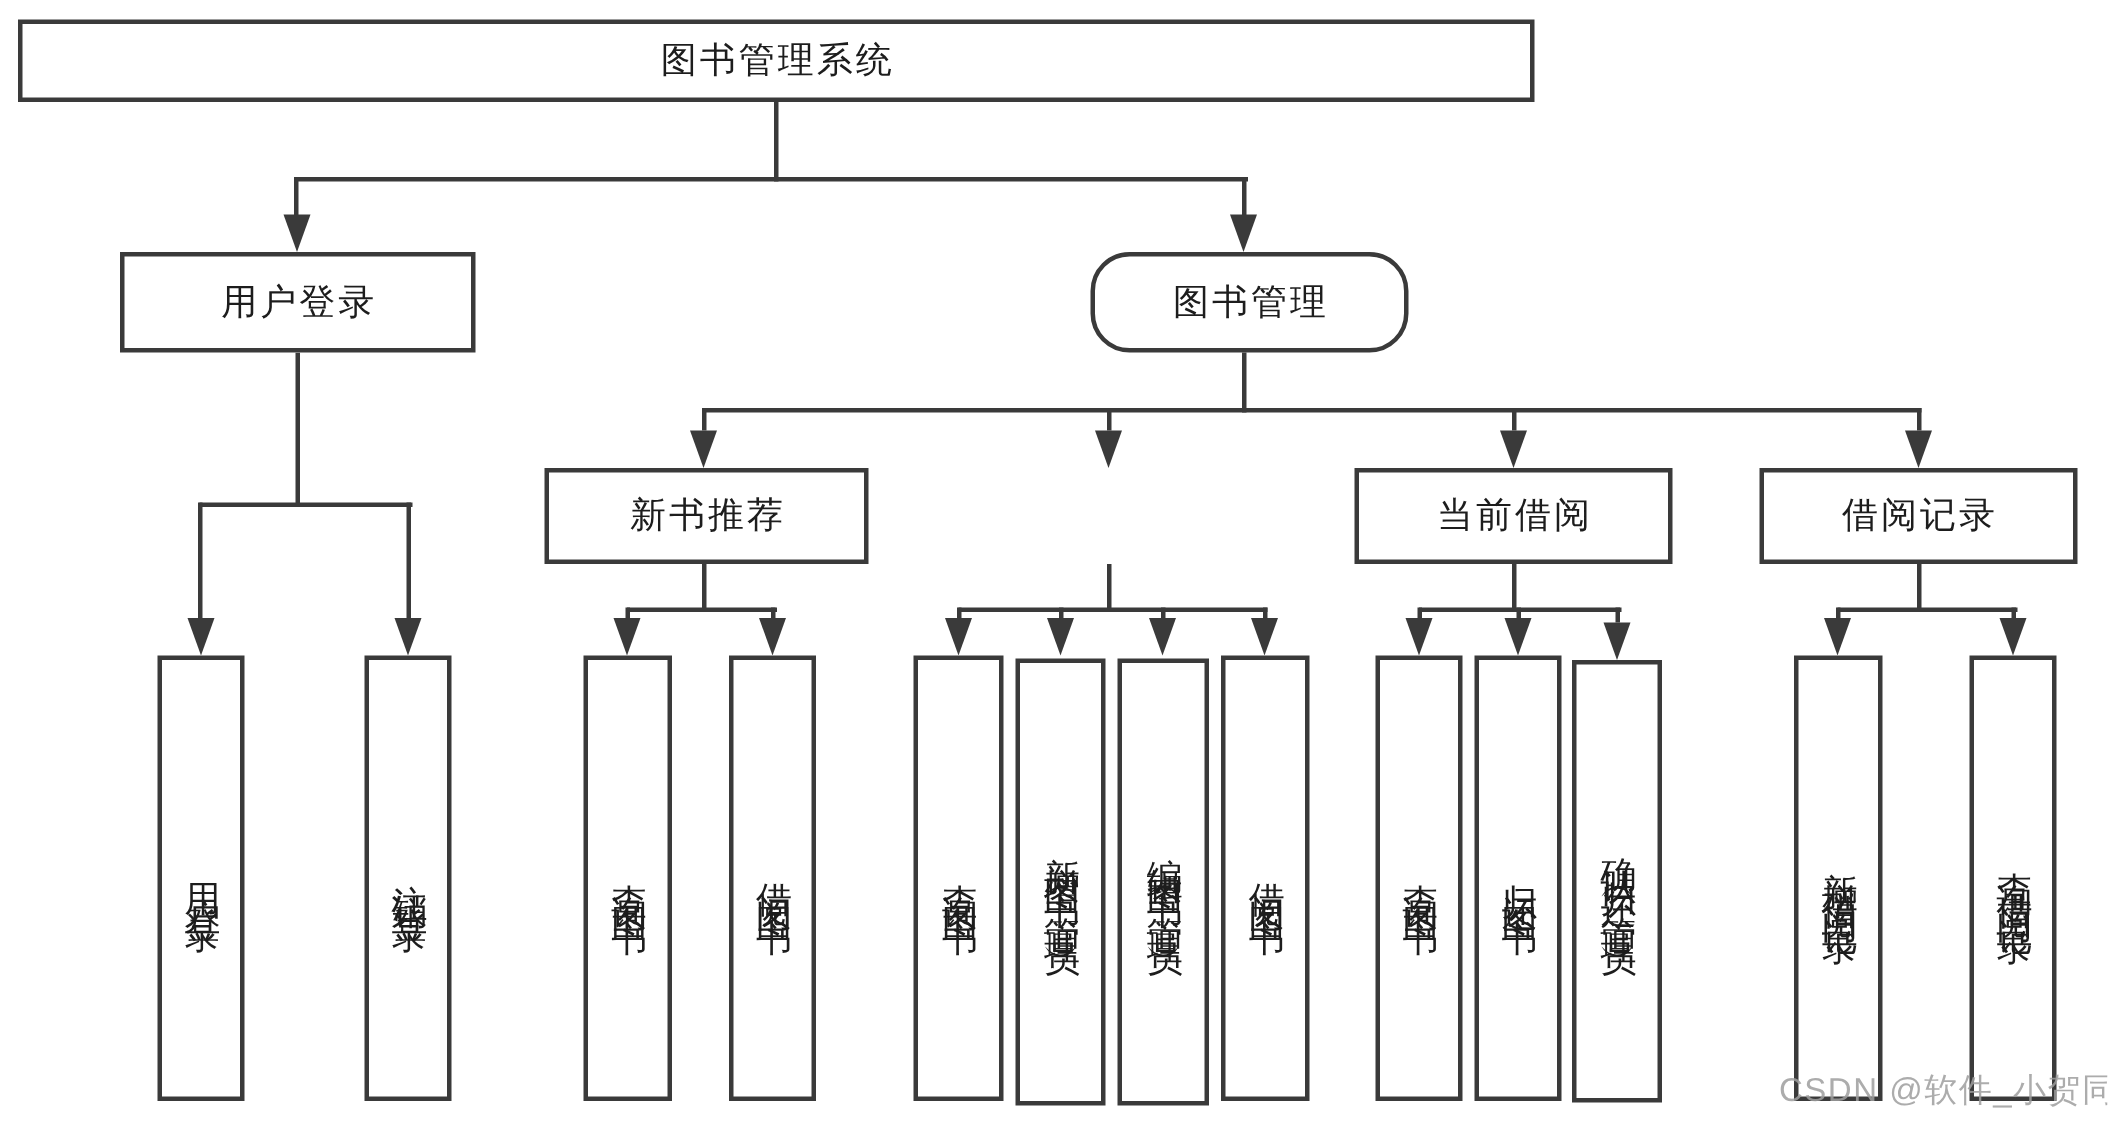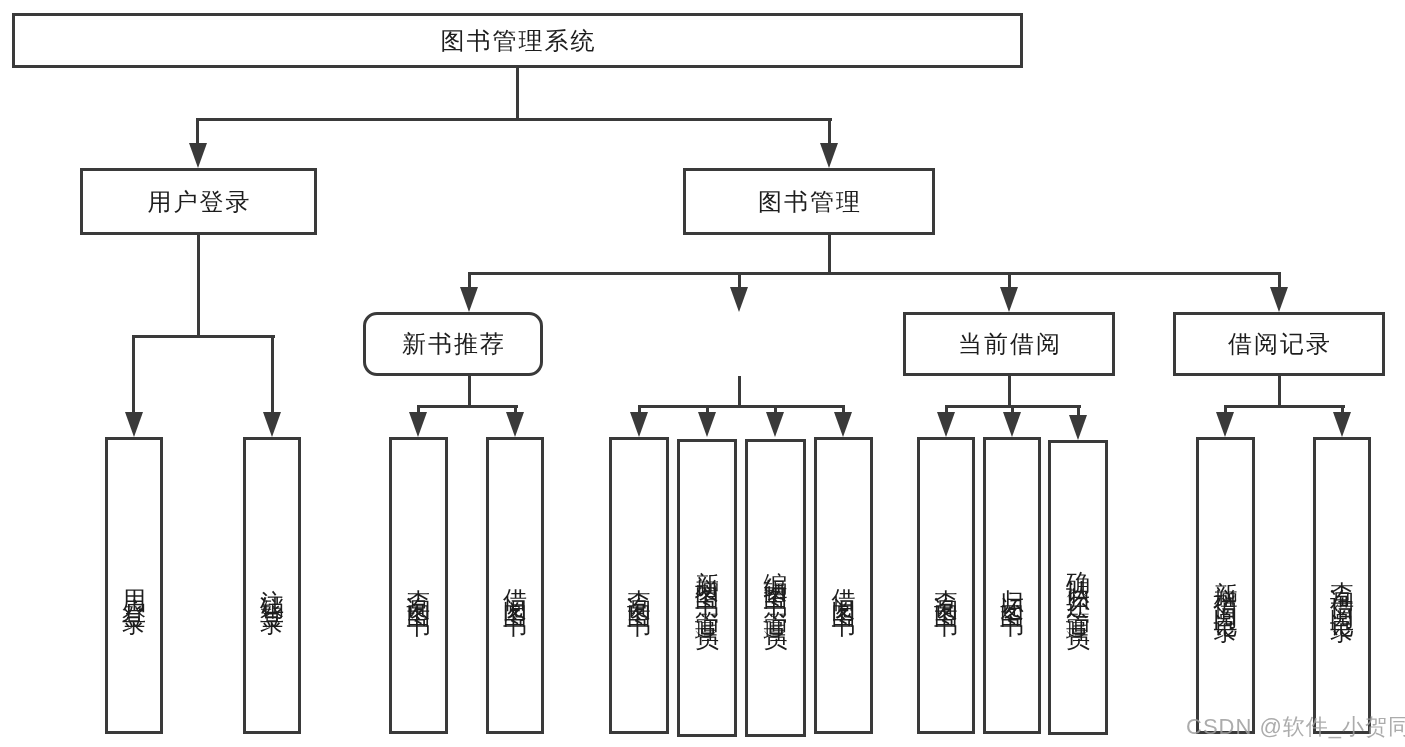--- a/index.html
+++ b/index.html
@@ -55,25 +55,25 @@
 
 <div id="canvas">
 
   <div class="node" style="left:12px;top:13px;width:1011px;height:55px;">
     <span class="lbl">图书管理系统</span>
   </div>
 
   <div class="node" style="left:80px;top:168px;width:237px;height:67px;">
     <span class="lbl">用户登录</span>
   </div>
-  <div class="node" style="left:683px;top:168px;width:252px;height:67px;">
+  <div class="node" style="left:727px;top:168px;width:212px;height:67px;border-radius:26px;">
     <span class="lbl">图书管理</span>
   </div>
 
-  <div class="node" style="left:363px;top:312px;width:180px;height:64px;border-radius:14px;">
+  <div class="node" style="left:363px;top:312px;width:216px;height:64px;">
     <span class="lbl">新书推荐</span>
   </div>
   <div class="node" style="left:903px;top:312px;width:212px;height:64px;">
     <span class="lbl">当前借阅</span>
   </div>
   <div class="node" style="left:1173px;top:312px;width:212px;height:64px;">
     <span class="lbl">借阅记录</span>
   </div>
 
   <div class="node vnode" style="left:105px;top:437px;width:58px;height:297px;">

